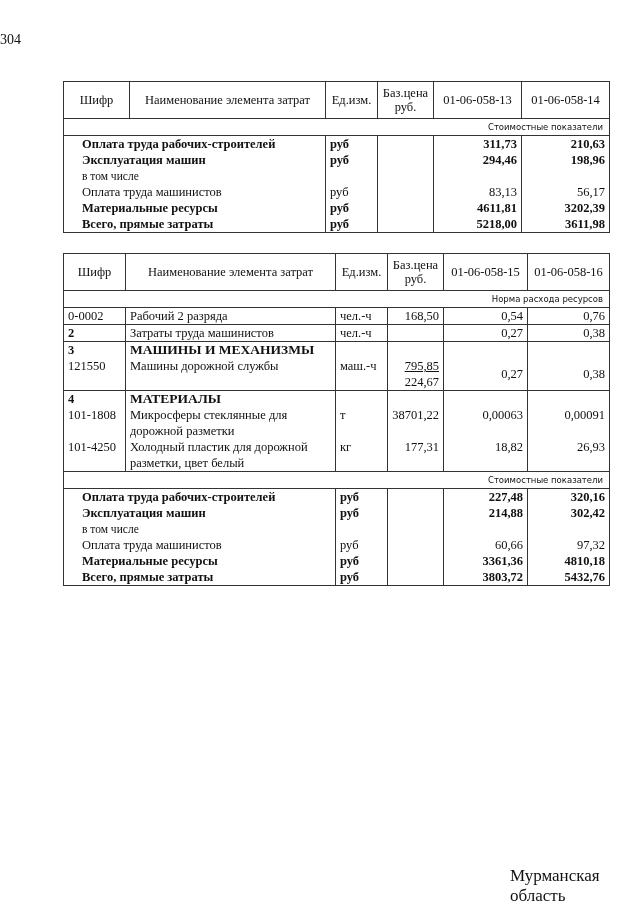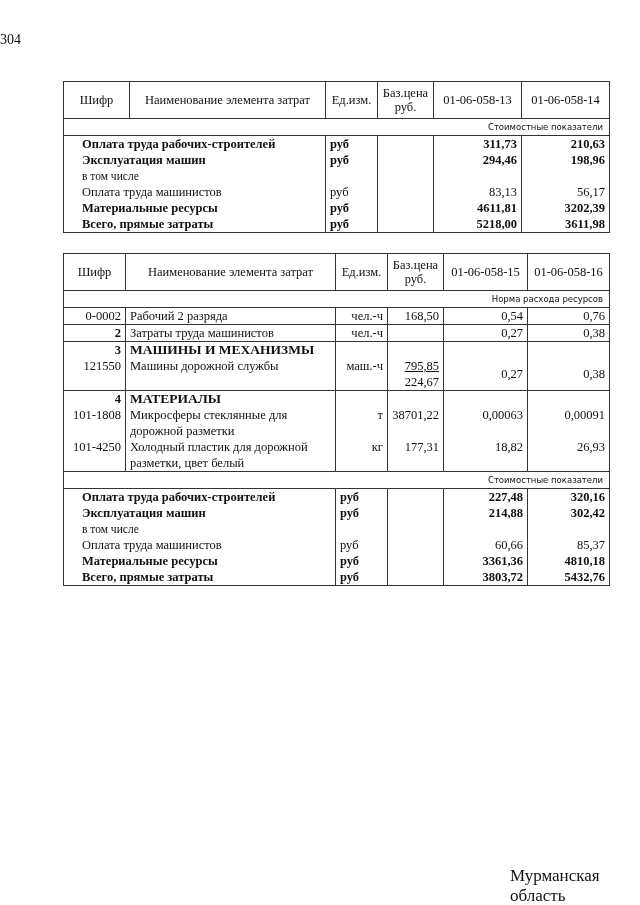--- a/index.html
+++ b/index.html
@@ -5,21 +5,21 @@
   html, body { margin: 0; padding: 0; background: #ffffff; }
   body { width: 640px; height: 905px; position: relative; font-family: "Liberation Serif", serif; color: #111; overflow: hidden; }
   .page-num { position: absolute; top: 32px; left: 0; width: 640px; text-align: left; font-size: 14px; }
   table { position: absolute; border-collapse: collapse; table-layout: fixed; font-size: 12.5px; }
   td { padding: 0 4px; vertical-align: middle; line-height: 16px; white-space: nowrap; }
   .hdr td { border: 1px solid #333; text-align: center; height: 36px; font-size: 12.5px; }
   .hdr td.base { line-height: 14px; white-space: normal; }
   .section td { border: 1px solid #333; text-align: right; font-family: "DejaVu Sans", sans-serif; font-size: 8.5px; height: 15px; padding-right: 6px; }
   .b { font-weight: bold; }
   .r { text-align: right; }
-  .c { text-align: right; }
+  .c { text-align: left; }
   .vl { border-left: 1px solid #333; }
   .vr { border-right: 1px solid #333; }
   .bt { border-top: 1px solid #333; }
   .bb { border-bottom: 1px solid #333; }
   .indent { padding-left: 18px; }
   .u { text-decoration: underline; }
   .wrap { white-space: normal; }
   .footer { position: absolute; top: 866px; left: 496px; font-size: 17px; margin-left: 14px; }
 </style>
 </head>
@@ -199,21 +199,21 @@
     <td class="vl"></td>
         <td class="vl"></td>
         <td class="vl"></td>
         <td class="vl vr"></td>
   </tr>
   <tr>
     <td colspan="2" class="vl indent">Оплата труда машинистов</td>
     <td class="vl">руб</td>
     <td class="vl"></td>
     <td class="vl r">60,66</td>
-    <td class="vl vr r">85,37</td>
+    <td class="vl vr r">97,32</td>
   </tr>
   <tr>
     <td colspan="2" class="vl b indent">Материальные ресурсы</td>
     <td class="vl b">руб</td>
     <td class="vl"></td>
     <td class="vl r b">3361,36</td>
     <td class="vl vr r b">4810,18</td>
   </tr>
   <tr>
     <td colspan="2" class="vl bb b indent">Всего, прямые затраты</td>

